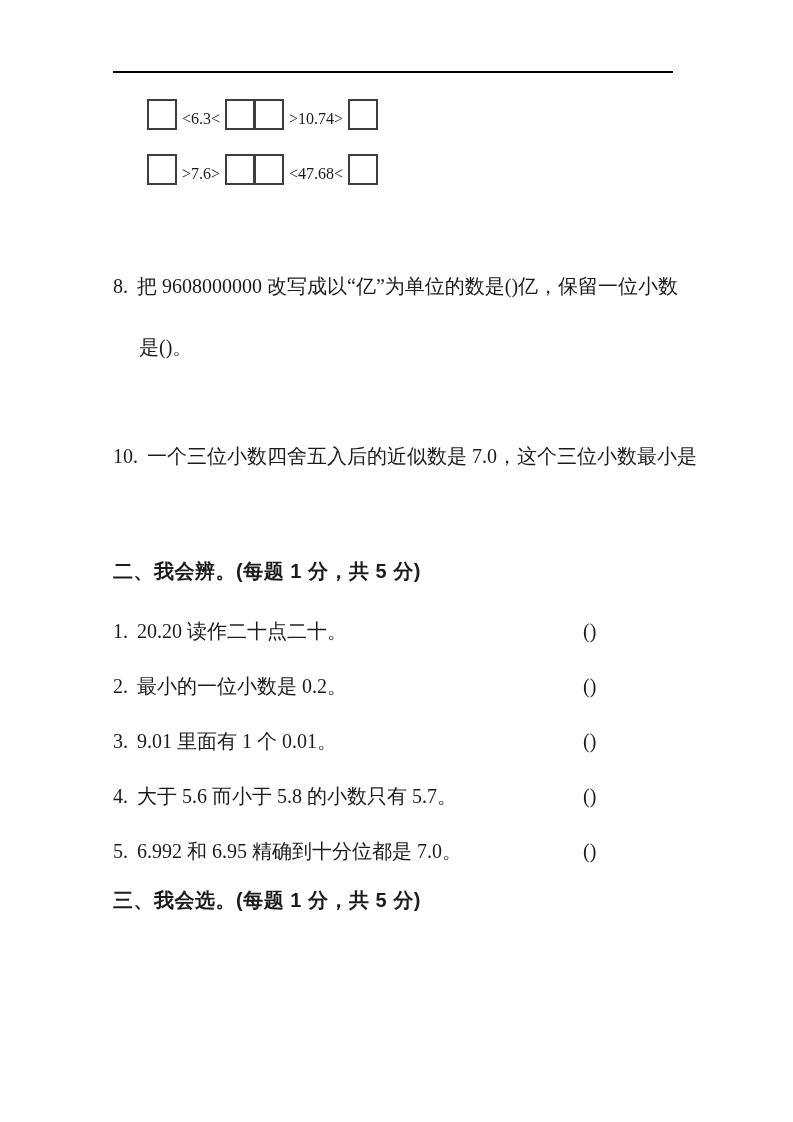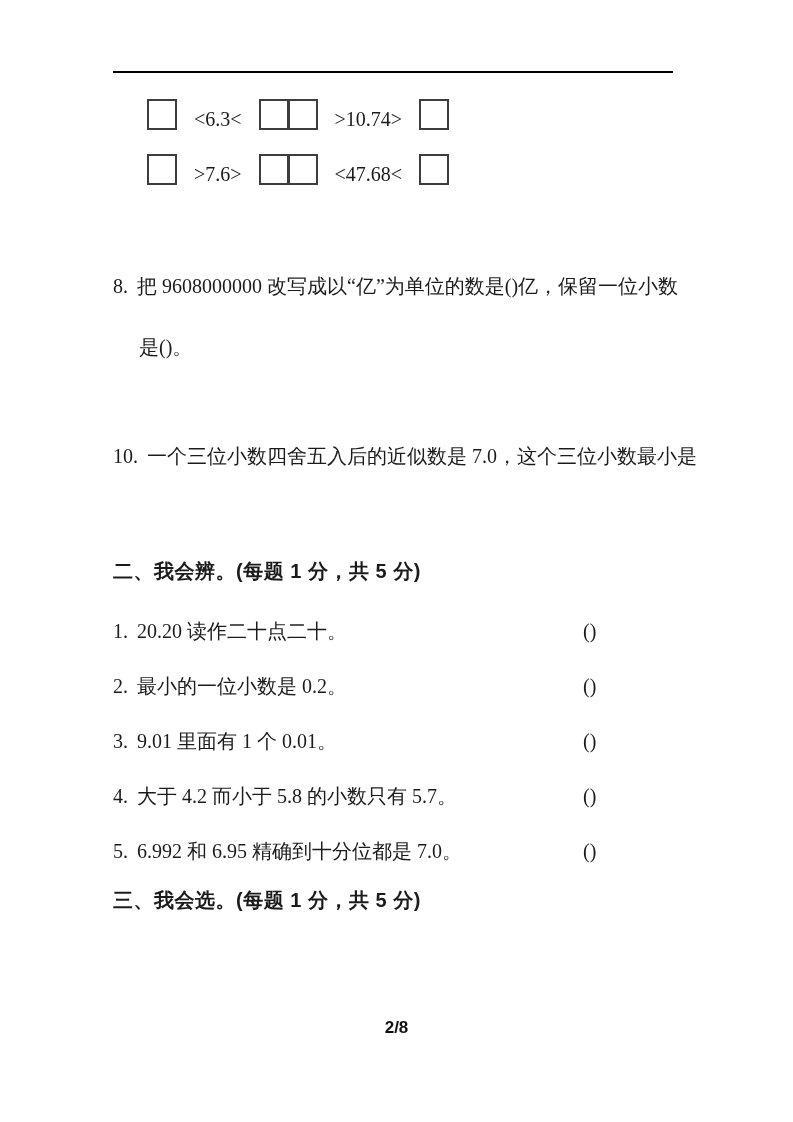--- a/index.html
+++ b/index.html
@@ -61,23 +61,23 @@
     background: #ffffff;
     display: block;
   }
   .dbl {
     display: flex;
   }
   .dbl .bbox:last-child {
     margin-left: -1px;
   }
   .cmp {
-    font-size: 20px;
+    font-size: 16px;
     line-height: 22px;
-    margin: 0 17px;
+    margin: 0 5px;
   }
   .footer {
     position: absolute;
     top: 1018px;
     left: 0;
     width: 100%;
     text-align: center;
     font-family: "Liberation Sans", "DejaVu Sans", sans-serif;
     font-weight: 700;
     font-size: 17px;
@@ -136,28 +136,27 @@
   </div>
   <div class="line" style="top:673px">
     <span class="num">2.</span><span>最小的一位小数是 0.2。</span>
     <span class="paren">()</span>
   </div>
   <div class="line" style="top:728px">
     <span class="num">3.</span><span>9.01 里面有 1 个 0.01。</span>
     <span class="paren">()</span>
   </div>
   <div class="line" style="top:783px">
-    <span class="num">4.</span><span>大于 4.2 而小于 5.8 的小数只有 5.7。</span>
+    <span class="num">4.</span><span>大于 5.6 而小于 5.8 的小数只有 5.7。</span>
     <span class="paren">()</span>
   </div>
   <div class="line" style="top:838px">
     <span class="num">5.</span><span>6.992 和 6.95 精确到十分位都是 7.0。</span>
     <span class="paren">()</span>
   </div>
 
   <div class="line heading" style="top:887px">
     <span>三、我会选。(每题 1 分，共 5 分)</span>
   </div>
 
 
-  <div class="footer">2/8</div>
 
 </div>
 
 </body></html>

